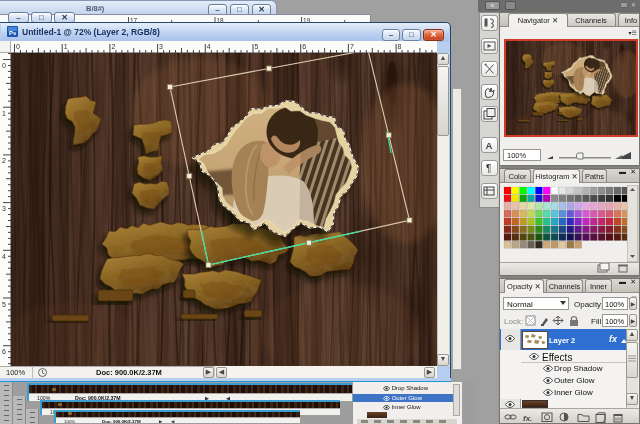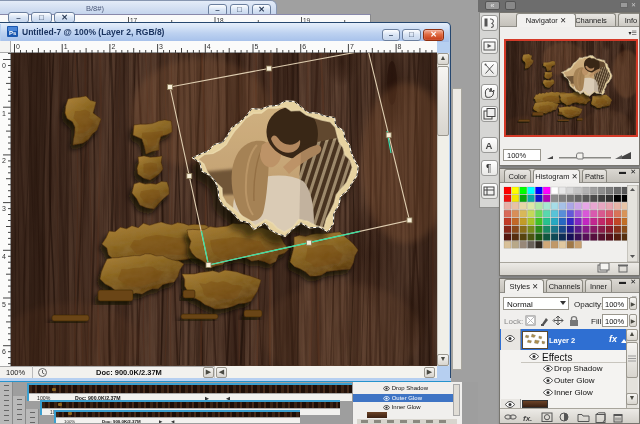--- a/index.html
+++ b/index.html
@@ -9,21 +9,21 @@
 .btn.red{background:linear-gradient(#f4b09a,#e06a42 45%,#c43b16);border-color:#8e2f10}
 .btn.red span{color:#fff}
 .tab{position:absolute;top:0;height:13px;font-size:7.5px;overflow:hidden;line-height:13px;text-align:center;color:#222;background:linear-gradient(#e8e6e2,#cdcac4);border:1px solid #8a8880;border-bottom:none;border-radius:3px 3px 0 0}
 .tab.on{background:#f2f1ef;height:14px;z-index:3}
 .ptext{position:absolute;font-size:8px;color:#1a1a1a}
 .dico{width:17px;height:16px;border:1px solid #9a9a98;border-radius:3px;background:linear-gradient(#ffffff,#e8e8e6);margin:0 auto;position:relative}
 .mini{font-size:6px;color:#222;position:absolute}
 .sbtn{position:absolute;width:12px;background:linear-gradient(#f6f5f2,#d8d5ce);border:1px solid #9a978e;border-radius:2px;text-align:center;color:#4a4a42;font-size:7px}
 </style></head><body>
 <div class="abs" style="left:0;top:0;width:277px;height:16px;background:linear-gradient(#e4ecf8,#c3d3ec);border:1px solid #8796b0;border-radius:0 6px 0 0;border-left:none"></div>
-<div class="abs" style="left:86px;top:4px;font-size:7.5px;color:#4a5878;font-weight:normal">B/8#)</div>
+<div class="abs" style="left:86px;top:4px;font-size:7.5px;color:#4a5878;font-weight:bold">B/8#)</div>
 <div class="btn" style="left:208px;top:4px;width:19px">
     <span>–</span>
   </div>
 <div class="btn" style="left:230px;top:4px;width:19px">
     <span>□</span>
   </div>
 <div class="btn" style="left:252px;top:4px;width:19px">
     <span>✕</span>
   </div>
 <div class="abs" style="left:0;top:14px;width:371px;height:10px;background:#fafafa;border-top:1px solid #88a;border-right:1px solid #888"></div>
@@ -67,21 +67,21 @@
 <div class="btn" style="left:54px;top:12px;width:21px;height:11px">
     <span style="line-height:9px">✕</span>
   </div>
 <div class="abs" style="left:0;top:22px;width:451px;height:359px;background:#b6cff0;border:1px solid #26476f;border-left:none;border-radius:0 5px 0 0;box-shadow:inset 0 1px 0 #e8f1fc"></div>
 <div class="abs" style="left:1px;top:23px;width:448px;height:19px;background:linear-gradient(#e6effb,#bcd1f0 55%,#a5c0ea);border-radius:0 4px 0 0"></div>
 <svg class="abs" style="left:7px;top:25px" width="12" height="13">
     <rect x="0" y="1" width="11" height="11" rx="1" fill="#1a57b0"></rect>
     <rect x="1" y="2" width="9" height="4" fill="#4a86d8"></rect>
     <text x="2" y="10" font-size="6" fill="#fff" font-family="Liberation Sans" font-weight="bold">Ps</text>
   </svg>
-<div class="abs" style="left:22px;top:27px;font-size:8.5px;font-weight:bold;color:#17305c">Untitled-7 @ 100% (Layer 2, RGB/8)</div>
+<div class="abs" style="left:22px;top:27px;font-size:8.5px;font-weight:bold;color:#17305c">Untitled-1 @ 72% (Layer 2, RGB/8)</div>
 <div class="btn" style="left:382px;top:29px;width:18px;z-index:5">
     <span>–</span>
   </div>
 <div class="btn" style="left:402px;top:29px;width:19px;z-index:5">
     <span>□</span>
   </div>
 <div class="btn red" style="left:423px;top:29px;width:21px;z-index:5">
     <span>✕</span>
   </div>
 <div class="abs" style="left:0;top:41px;width:437px;height:12px;background:#fbfbfa;border-bottom:1px solid #999"></div>
@@ -558,21 +558,21 @@
 <div class="abs" style="left:481px;top:183px;width:17px">
     <div class="dico">
       <svg width="15" height="14">
         <rect x="2" y="3" width="10" height="8" fill="none" stroke="#444"></rect>
         <path d="M2,6 L12,6 M5,3 L5,11" stroke="#444"></path>
       </svg>
     </div>
   </div>
 <div class="abs" style="left:499px;top:12px;width:141px;height:154px;background:#f0efed;border:1px solid #77756f;box-shadow:1px 2px 3px rgba(0,0,0,0.25);overflow:hidden">
     <div style="position:absolute;left:0;top:0;width:100%;height:14px;background:linear-gradient(#dbd8d2,#c4c1ba);border-bottom:1px solid #908e88"></div>
-    <div class="tab on" style="left:16px;width:60px">Navigator ✕</div>
+    <div class="tab on" style="left:8px;width:60px">Navigator ✕</div>
     <div class="tab" style="left:66px;width:50px">Channels</div>
     <div class="tab" style="left:118px;width:26px">Info</div>
     <div class="mini" style="right:2px;top:16px">▾☰</div>
 <div style="position:absolute;left:4px;top:26px;width:134px;height:98px;border:2px solid #d43a28;overflow:hidden">
  <svg width="130" height="94" viewBox="0 0 426 313" preserveAspectRatio="none">
         <svg width="426" height="313" viewBox="0 0 426 313">
 <defs>
  <linearGradient id="gold" x1="0" y1="0" x2="0.6" y2="1">
    <stop offset="0" stop-color="#b5883a"></stop>
               <stop offset="0.45" stop-color="#8a651e"></stop>
@@ -954,21 +954,21 @@
       <rect x="21" y="1.5" width="10" height="1.5" fill="#666"></rect>
 </svg>
 <svg style="position:absolute;right:0;top:16px" width="12" height="78">
       <rect x="0" y="0" width="11" height="77" fill="#e4e2dc" stroke="#a8a59e"></rect>
       <path d="M3,6 L8,6 L5.5,3Z" fill="#555"></path>
       <path d="M3,70 L8,70 L5.5,73Z" fill="#555"></path>
     </svg>
 </div>
 <div class="abs" style="left:499px;top:278px;width:141px;height:146px;background:#f0efed;border:1px solid #77756f;box-shadow:1px 2px 3px rgba(0,0,0,0.25);overflow:hidden">
     <div style="position:absolute;left:0;top:0;width:100%;height:14px;background:linear-gradient(#dbd8d2,#c4c1ba);border-bottom:1px solid #908e88"></div>
-    <div class="tab on" style="left:4px;width:40px">Styles ✕</div>
+    <div class="tab on" style="left:4px;width:40px">Opacity ✕</div>
     <div class="tab" style="left:46px;width:37px">Channels</div>
     <div class="tab" style="left:85px;width:27px">Inner</div>
     <div class="mini" style="right:13px;top:-1px;color:#222;font-size:7px">▬</div>
     <div class="mini" style="right:3px;top:-1px;color:#222;font-size:7px">✕</div>
     <div class="mini" style="right:2px;top:16px">▾☰</div>
 <div style="position:absolute;left:3px;top:18px;width:66px;height:13px;background:#fff;border:1px solid #9a978e;font-size:8px;padding:1.5px 3px;color:#111">Normal</div>
 <div style="position:absolute;left:60px;top:22px;width:0;height:0;border:3px solid transparent;border-top:4px solid #333"></div>
 <div class="ptext" style="left:74px;top:21px;color:#222">Opacity:</div>
 <div style="position:absolute;left:102px;top:18px;width:26px;height:13px;background:#fff;border:1px solid #9a978e;font-size:7.5px;padding:1.5px 2px;color:#111">100%</div>
 <div class="sbtn" style="left:129px;top:18px;width:8px;height:13px;font-size:6px;line-height:12px">▶</div>

